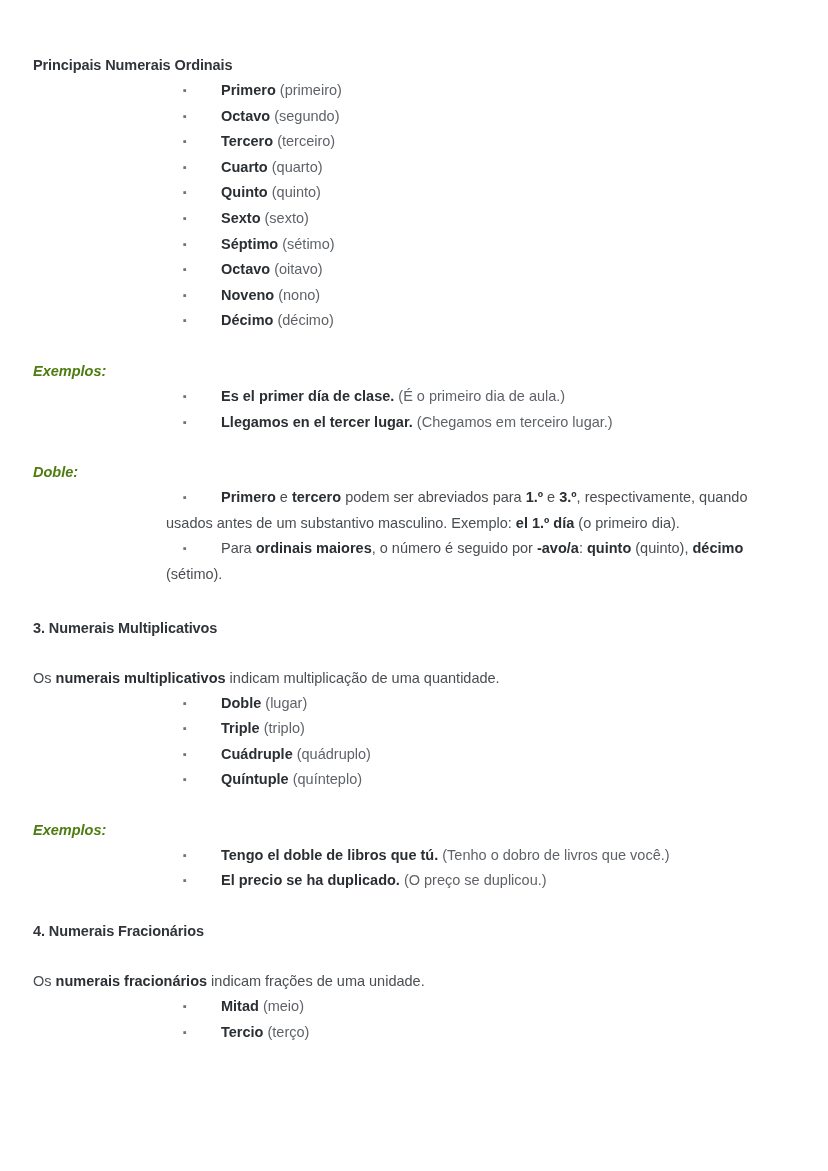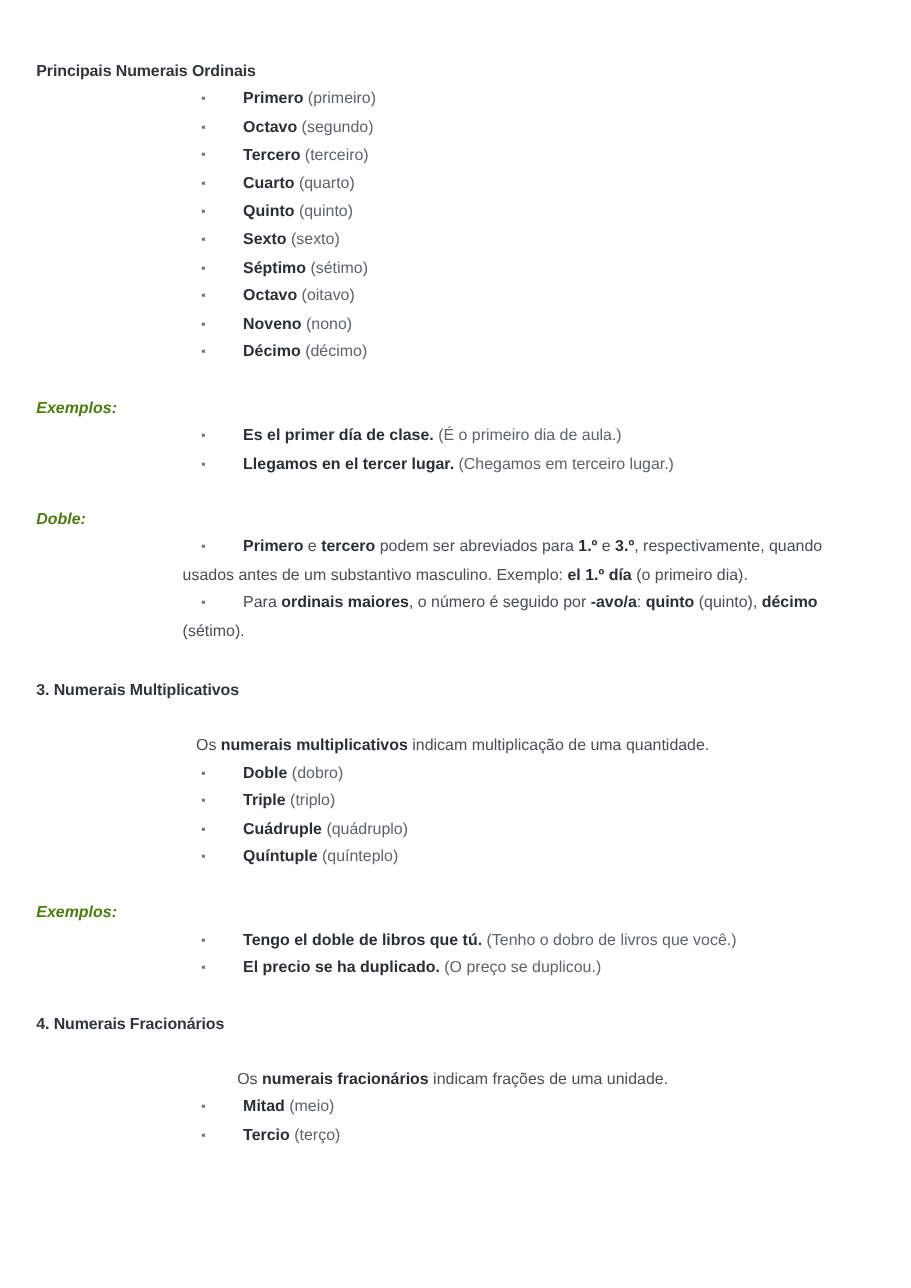--- a/index.html
+++ b/index.html
@@ -40,21 +40,20 @@
     margin: 0;
     font-style: italic;
   }
 
   
   .para {
     font-size: 14.5px;
     line-height: 26px;
     color: #4a4e52;
     margin: 0;
-    text-align: center;
   }
 
   
   .list {
     list-style: none;
     margin: 0;
     padding: 0;
   }
   .list-item {
     position: relative;
@@ -135,21 +134,21 @@
       <li class="list-item wrap"><span class="bullet">▪</span><span class="b">Primero</span><span> e </span><span class="b">tercero</span><span> podem ser abreviados para </span><span class="b">1.º</span><span> e </span><span class="b">3.º</span><span>, respectivamente, quando usados antes de um substantivo masculino. Exemplo: </span><span class="b">el 1.º día</span><span> (o primeiro dia).</span></li>
       <li class="list-item wrap"><span class="bullet">▪</span><span>Para </span><span class="b">ordinais maiores</span><span>, o número é seguido por </span><span class="b">-avo/a</span><span>: </span><span class="b">quinto</span><span> (quinto), </span><span class="b">décimo</span><span> (sétimo).</span></li>
     </ul>
 
   <div class="gap-md"></div>
 
   <h2 class="heading">3. Numerais Multiplicativos</h2>
   <div class="gap-sm"></div>
   <p class="para"><span>Os </span><span class="b">numerais multiplicativos</span><span> indicam multiplicação de uma quantidade.</span></p>
   <ul class="list">
-      <li class="list-item"><span class="bullet">▪</span><span class="term">Doble</span><span class="gloss"> (dobro)</span></li>
+      <li class="list-item"><span class="bullet">▪</span><span class="term">Doble</span><span class="gloss"> (lugar)</span></li>
       <li class="list-item"><span class="bullet">▪</span><span class="term">Triple</span><span class="gloss"> (triplo)</span></li>
       <li class="list-item"><span class="bullet">▪</span><span class="term">Cuádruple</span><span class="gloss"> (quádruplo)</span></li>
       <li class="list-item"><span class="bullet">▪</span><span class="term">Quíntuple</span><span class="gloss"> (quínteplo)</span></li>
     </ul>
 
   <div class="gap-sm"></div>
 
   <p class="label">Exemplos:</p>
   <ul class="list">
       <li class="list-item"><span class="bullet">▪</span><span class="term">Tengo el doble de libros que tú.</span><span class="gloss"> (Tenho o dobro de livros que você.)</span></li>

